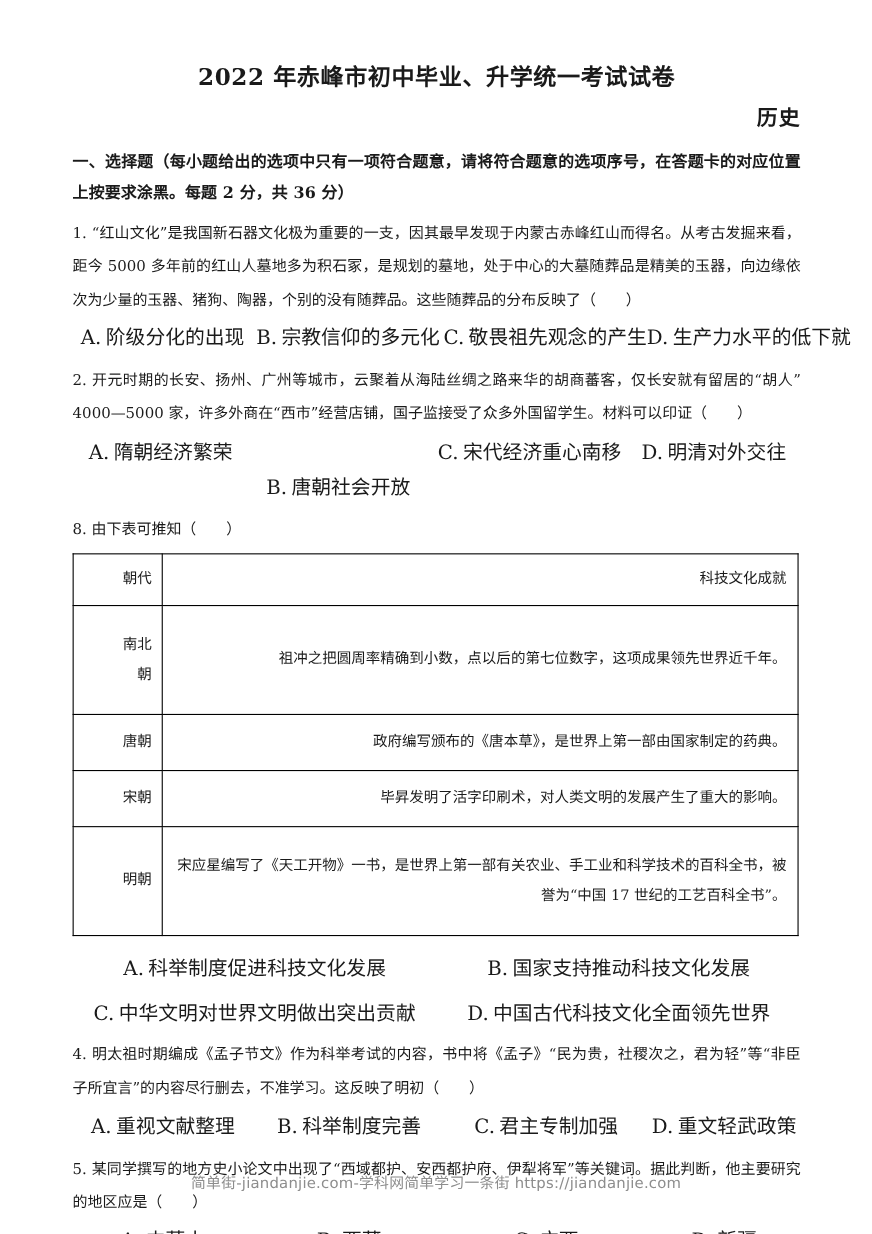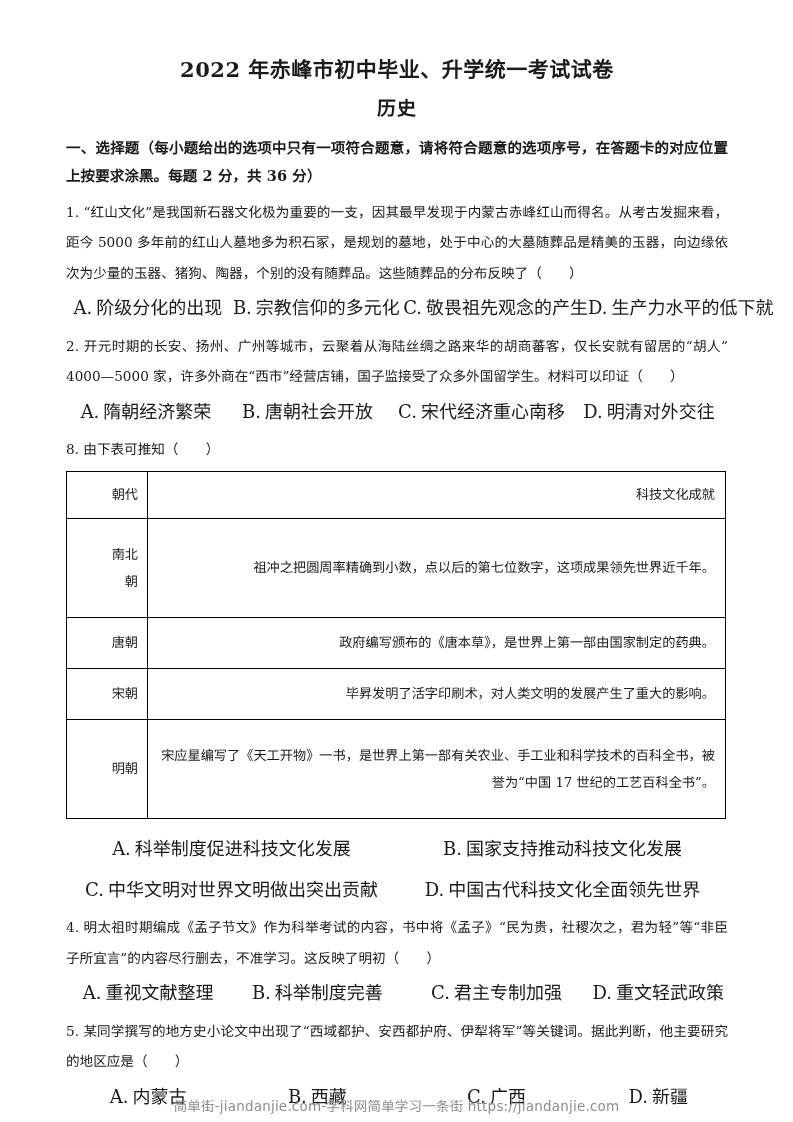--- a/index.html
+++ b/index.html
@@ -35,21 +35,21 @@
   .doc-title {
     text-align: center;
     font-size: 21px;
     font-weight: bold;
     letter-spacing: 0.5px;
     line-height: 1.5;
     margin: 0 0 8px 0;
     font-family: "DejaVu Serif", "Liberation Serif", serif;
   }
   .doc-subtitle {
-    text-align: center;
+    text-align: right;
     font-size: 19px;
     font-weight: bold;
     letter-spacing: 1px;
     line-height: 1.5;
     margin: 0 0 12px 0;
   }
 
   
   .section-intro {
     font-size: 14.5px;
@@ -77,21 +77,21 @@
     line-height: 2.25;
     margin: 0;
     text-align: center;
   }
   .opts.cols4 > .opt:nth-child(1) { width: 165px; }
   .opts.cols4 > .opt:nth-child(2) { width: 175px; }
   .opts.cols4 > .opt:nth-child(3) { width: 185px; }
   .opts.cols4 > .opt:nth-child(4) { width: 140px; }
 
   .opts.wide4 > .opt:nth-child(1) { width: 160px; }
-  .opts.wide4 > .opt:nth-child(2) { width: 163px; }
+  .opts.wide4 > .opt:nth-child(2) { width: 163px; margin-top: 32px; }
   .opts.wide4 > .opt:nth-child(3) { width: 185px; }
   .opts.wide4 > .opt:nth-child(4) { width: 150px; }
 
   .opts.grid2 {
     display: flex;
     flex-wrap: wrap;
   }
   .opts.grid2 > .opt { width: 50%; box-sizing: border-box; }
 
   .opt {
@@ -122,21 +122,21 @@
   .dyn-table tr.r-head td { height: 34px; }
   .dyn-table tr.r-tall td { height: 86px; }
   .dyn-table tr.r-mid td  { height: 38px; }
 
   .era-wrap { display: block; }
 
   
   .footer {
     position: absolute;
     left: 0;
-    top: 1095px;
+    top: 1064px;
     width: 793px;
     text-align: center;
     font-size: 13.5px;
     color: #8d8d8d;
     font-family: "DejaVu Sans", "Liberation Sans", sans-serif;
     letter-spacing: 0.2px;
   }
 </style>
 </head>
 <body>

